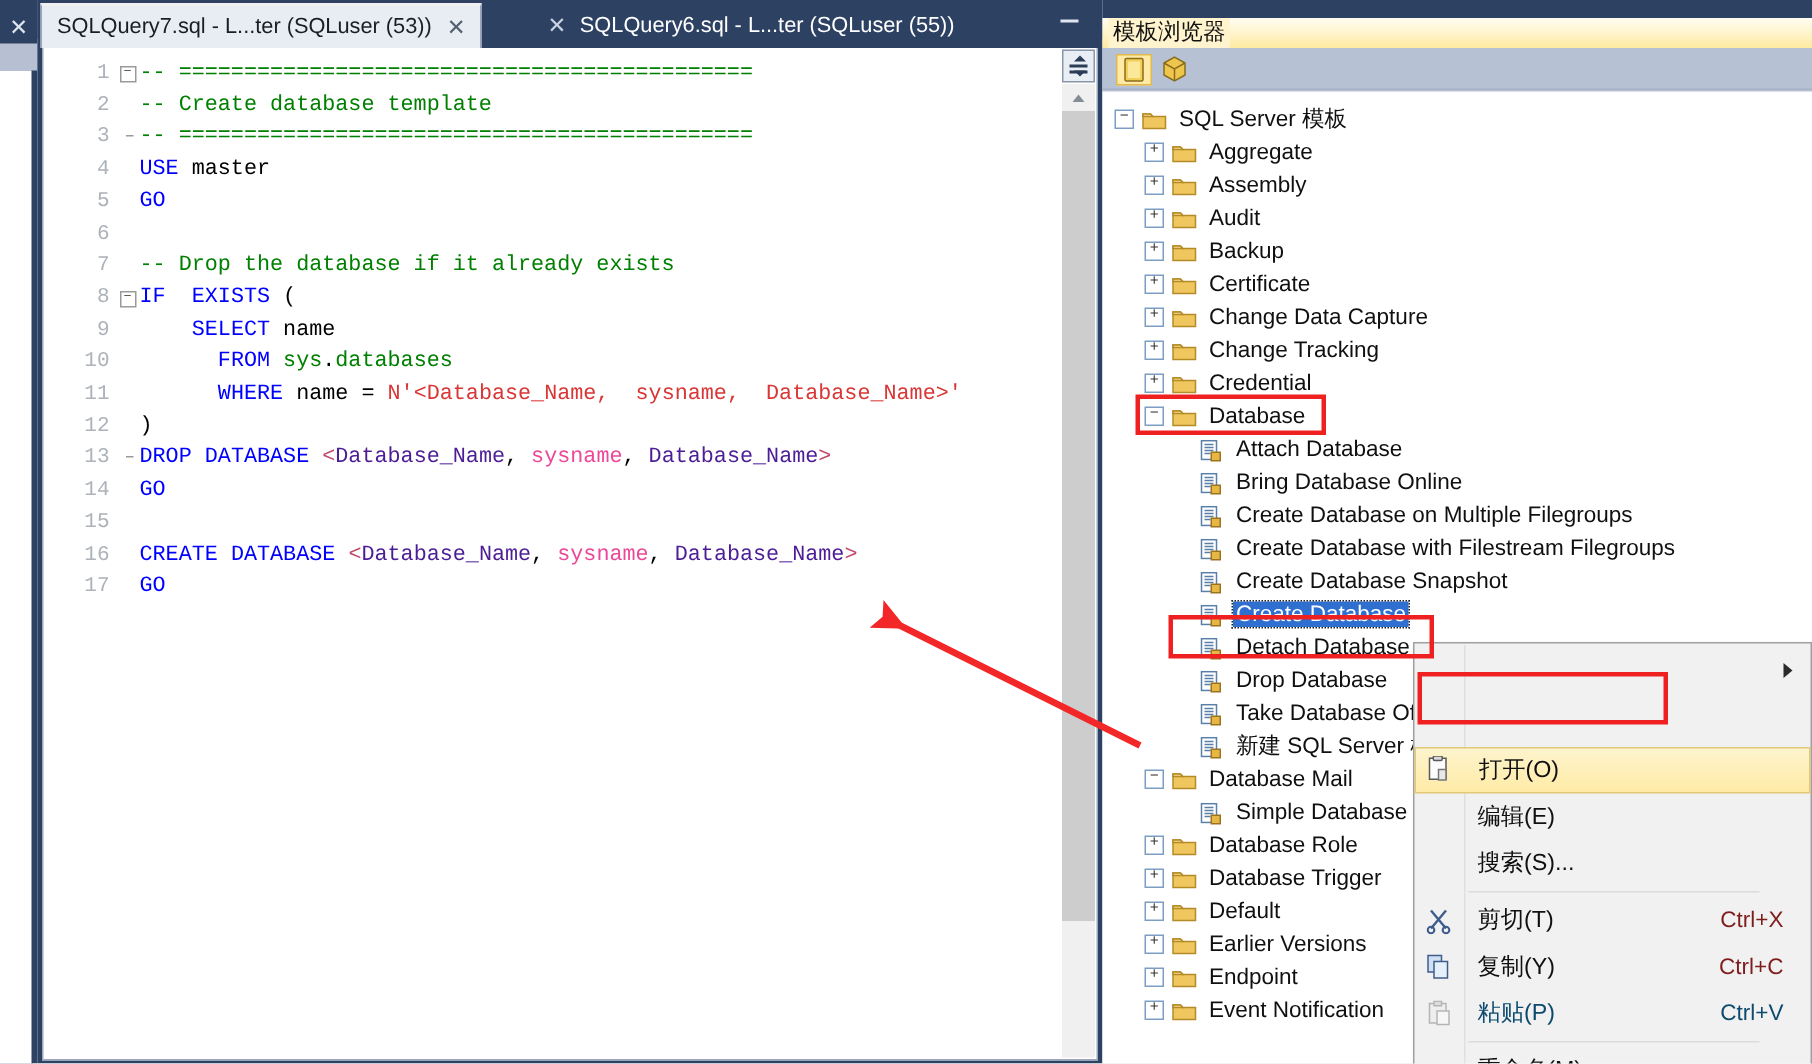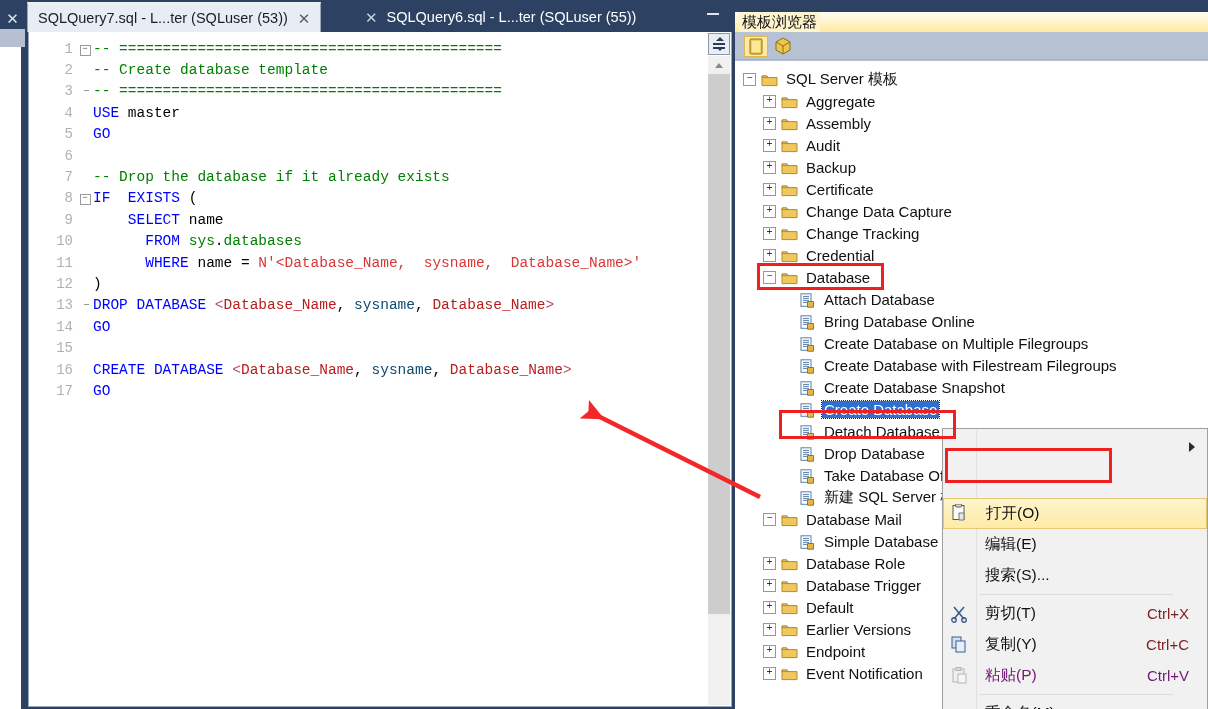--- a/index.html
+++ b/index.html
@@ -45,22 +45,22 @@
       font-family:"Liberation Mono", monospace;position:relative;}
   .fold .boxminus{display:inline-block;width:9px;height:9px;border:1px solid #9a9a9a;
       line-height:7px;font-size:9px;color:#555;background:#fff;text-align:center;}
   .fold .vline{position:absolute;left:7px;top:0;bottom:0;width:1px;background:#9a9a9a;}
   .fold .vline.endcap:after{content:"";position:absolute;left:0;bottom:0;width:5px;height:1px;background:#9a9a9a;}
   .ctext{font-family:"Liberation Mono", monospace;font-size:14.5px;white-space:pre;
       color:#000000;letter-spacing:0px;}
   .kw{color:#0000ff;}
   .cmt{color:#008000;}
   .str{color:#d93636;}
-  .typ{color:#0c4a6e;}
-  .blk{color:#b91c1c;}
+  .typ{color:#ec4899;}
+  .blk{color:#4c1d95;}
   .sys{color:#008000;}
   .angle{color:#c04a6a;}
 
   
   .split-btn{position:absolute;right:1px;top:1px;width:22px;height:22px;background:#e9edf4;
       border:1px solid #8b97ab;box-sizing:border-box;}
   .split-btn .g1,.split-btn .g2{position:absolute;left:4px;width:12px;height:2px;background:#2b3c57;}
   .split-btn .g1{top:9px;} .split-btn .g2{top:13px;}
   .split-btn .ar-up{position:absolute;left:7px;top:3px;width:0;height:0;
       border-left:4px solid transparent;border-right:4px solid transparent;border-bottom:4px solid #2b3c57;}
@@ -105,21 +105,21 @@
       background:#f1f1f1;border:1px solid #a0a0a0;box-shadow:2px 2px 3px rgba(0,0,0,.25);
       padding:2px 0;box-sizing:border-box;}
   .ctxmenu .gutterbar{position:absolute;left:1px;top:1px;bottom:1px;width:32px;
       background:#f1f1f1;border-right:1px solid #e0e0e0;}
   .mi{position:relative;height:31px;display:flex;align-items:center;font-size:15.5px;color:#101010;}
   .mi .mi-ico{width:32px;height:31px;flex:0 0 auto;position:relative;}
   .mi .mi-label{padding-left:10px;flex:1 1 auto;white-space:nowrap;}
   .mi .mi-short{padding-right:18px;color:#7f1d1d;font-size:15px;}
   .mi .mi-sub{position:absolute;right:12px;top:11px;width:0;height:0;
       border-top:5px solid transparent;border-bottom:5px solid transparent;border-left:6px solid #2b2b2b;}
-  .mi.disabled .mi-label,.mi.disabled .mi-short{color:#701a75;}
+  .mi.disabled .mi-label,.mi.disabled .mi-short{color:#0c4a6e;}
   .mi.hl{background:linear-gradient(to bottom,#fdf4cd,#ffeba6);border:1px solid #e3c878;box-sizing:border-box;margin-top:36px;}
   .msep{height:1px;margin:3px 34px 3px 36px;background:#dcdcdc;}
 
   
   .redbox{position:absolute;border:3px solid #ee2020;box-sizing:border-box;pointer-events:none;}
 </style>
 </head>
 <body>
 
 <div class="app">

